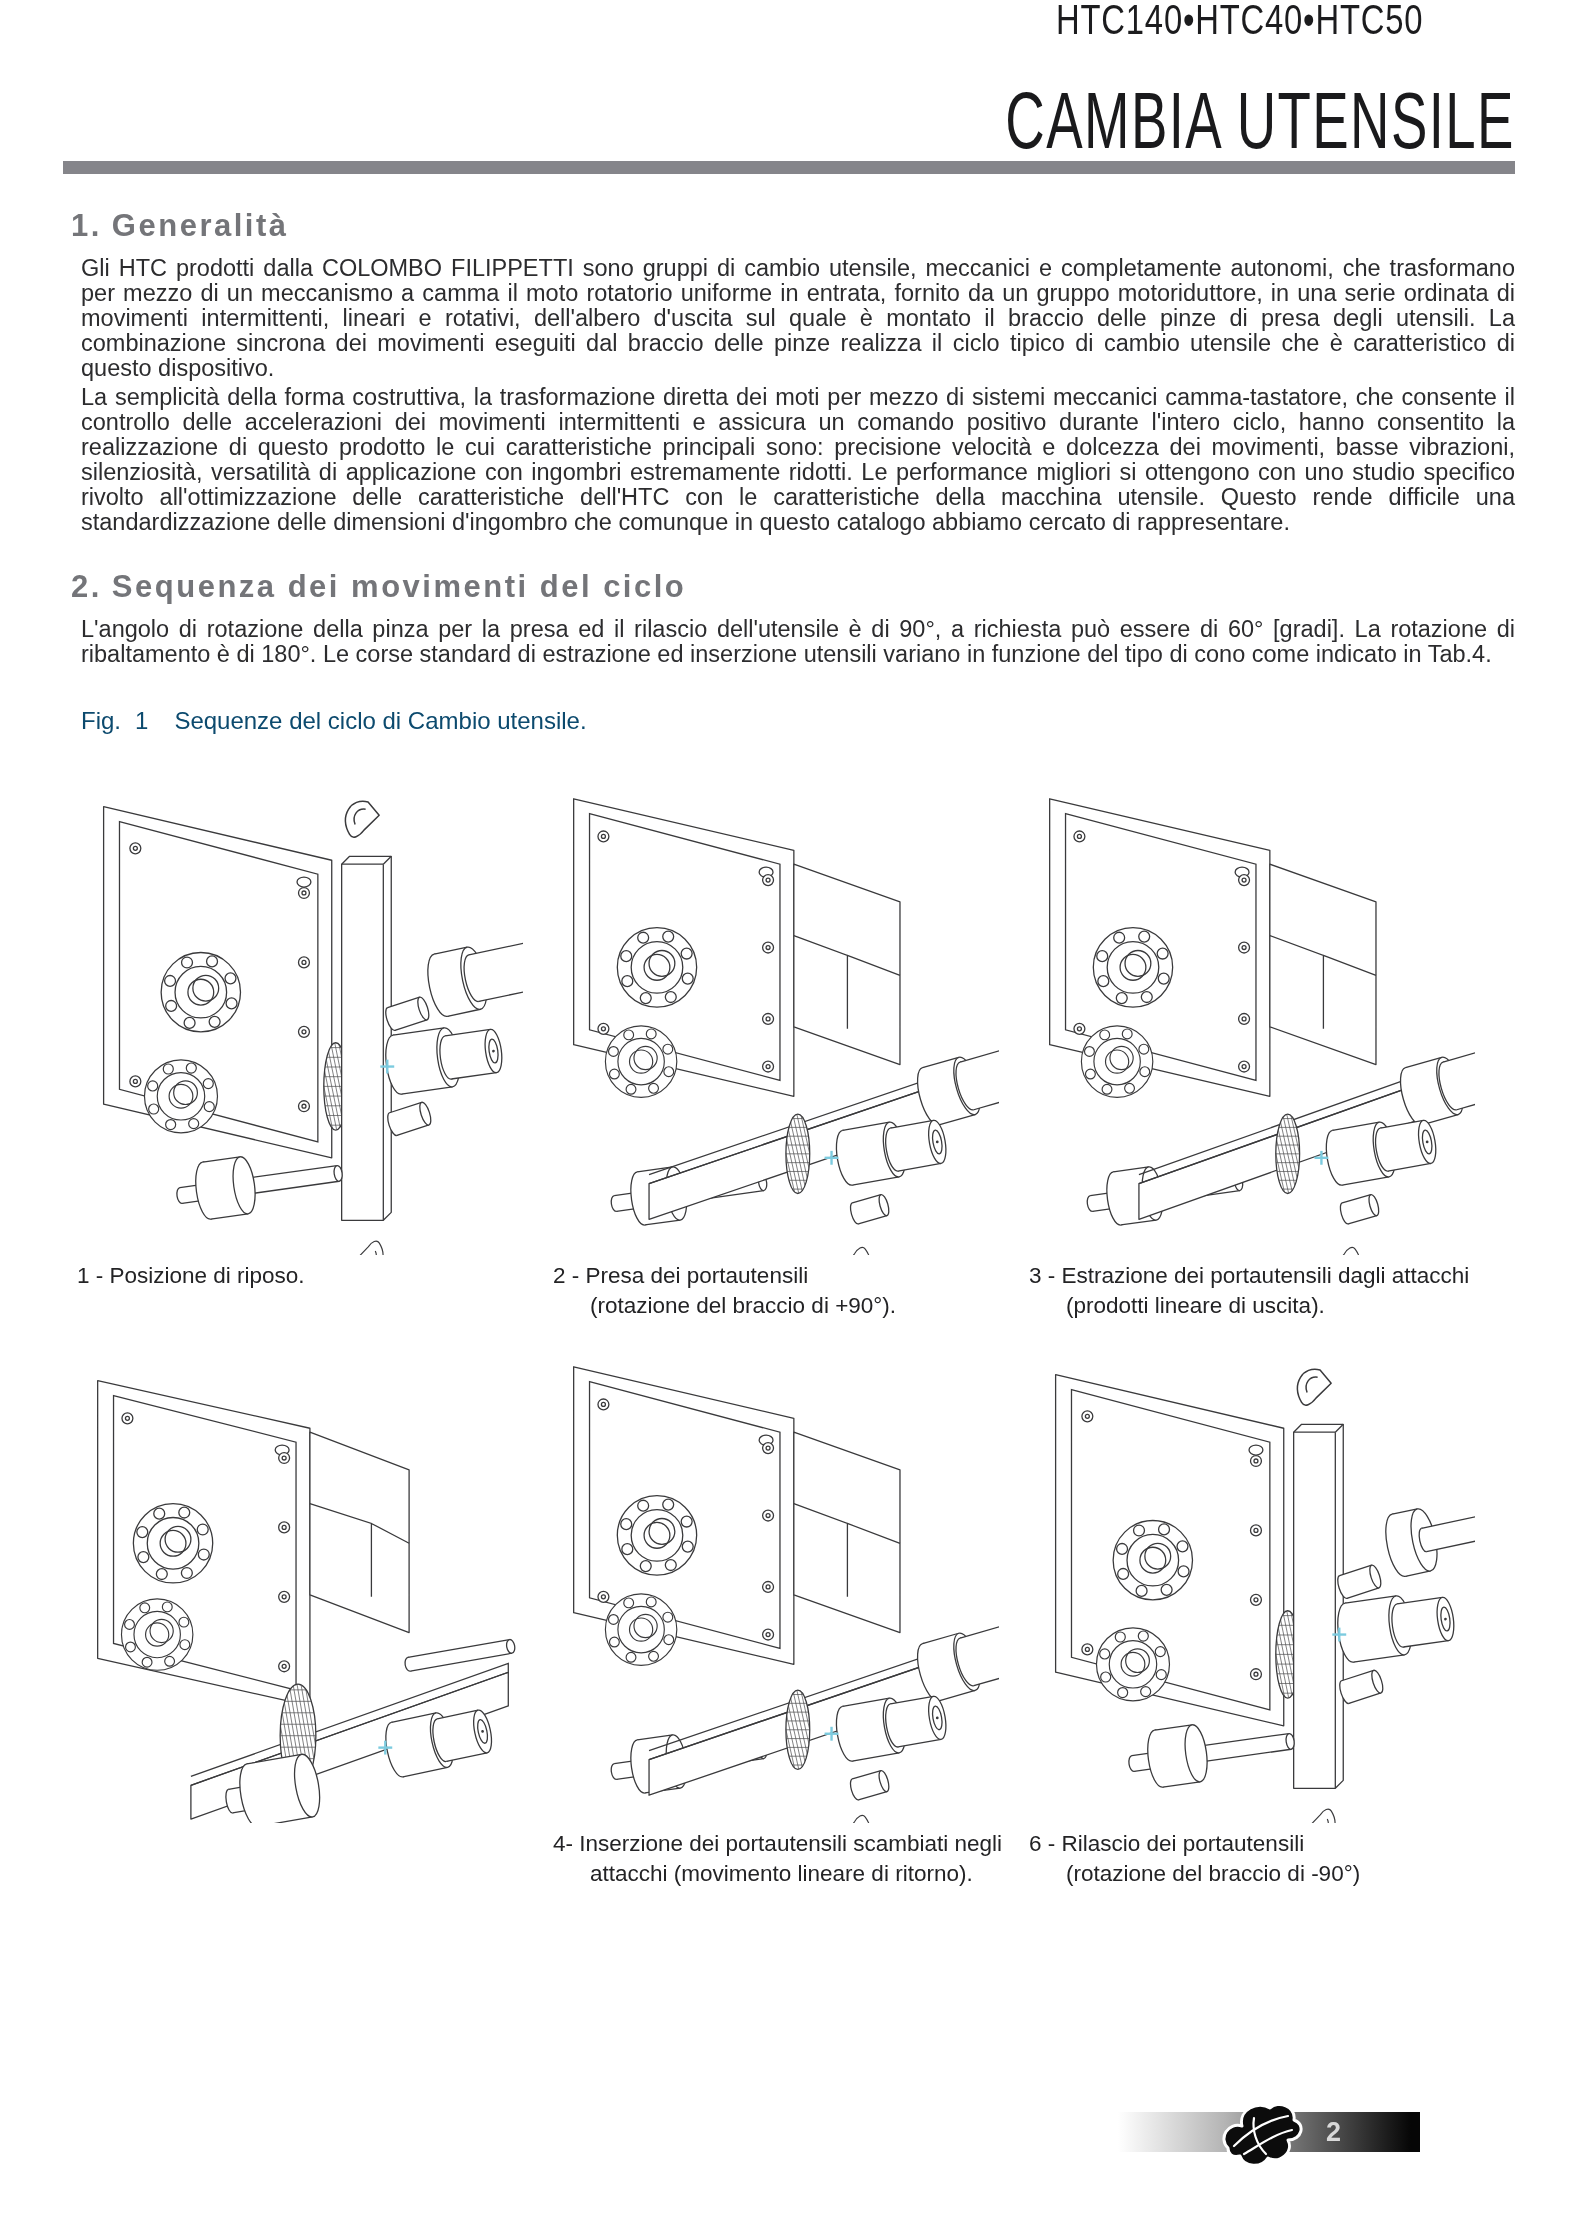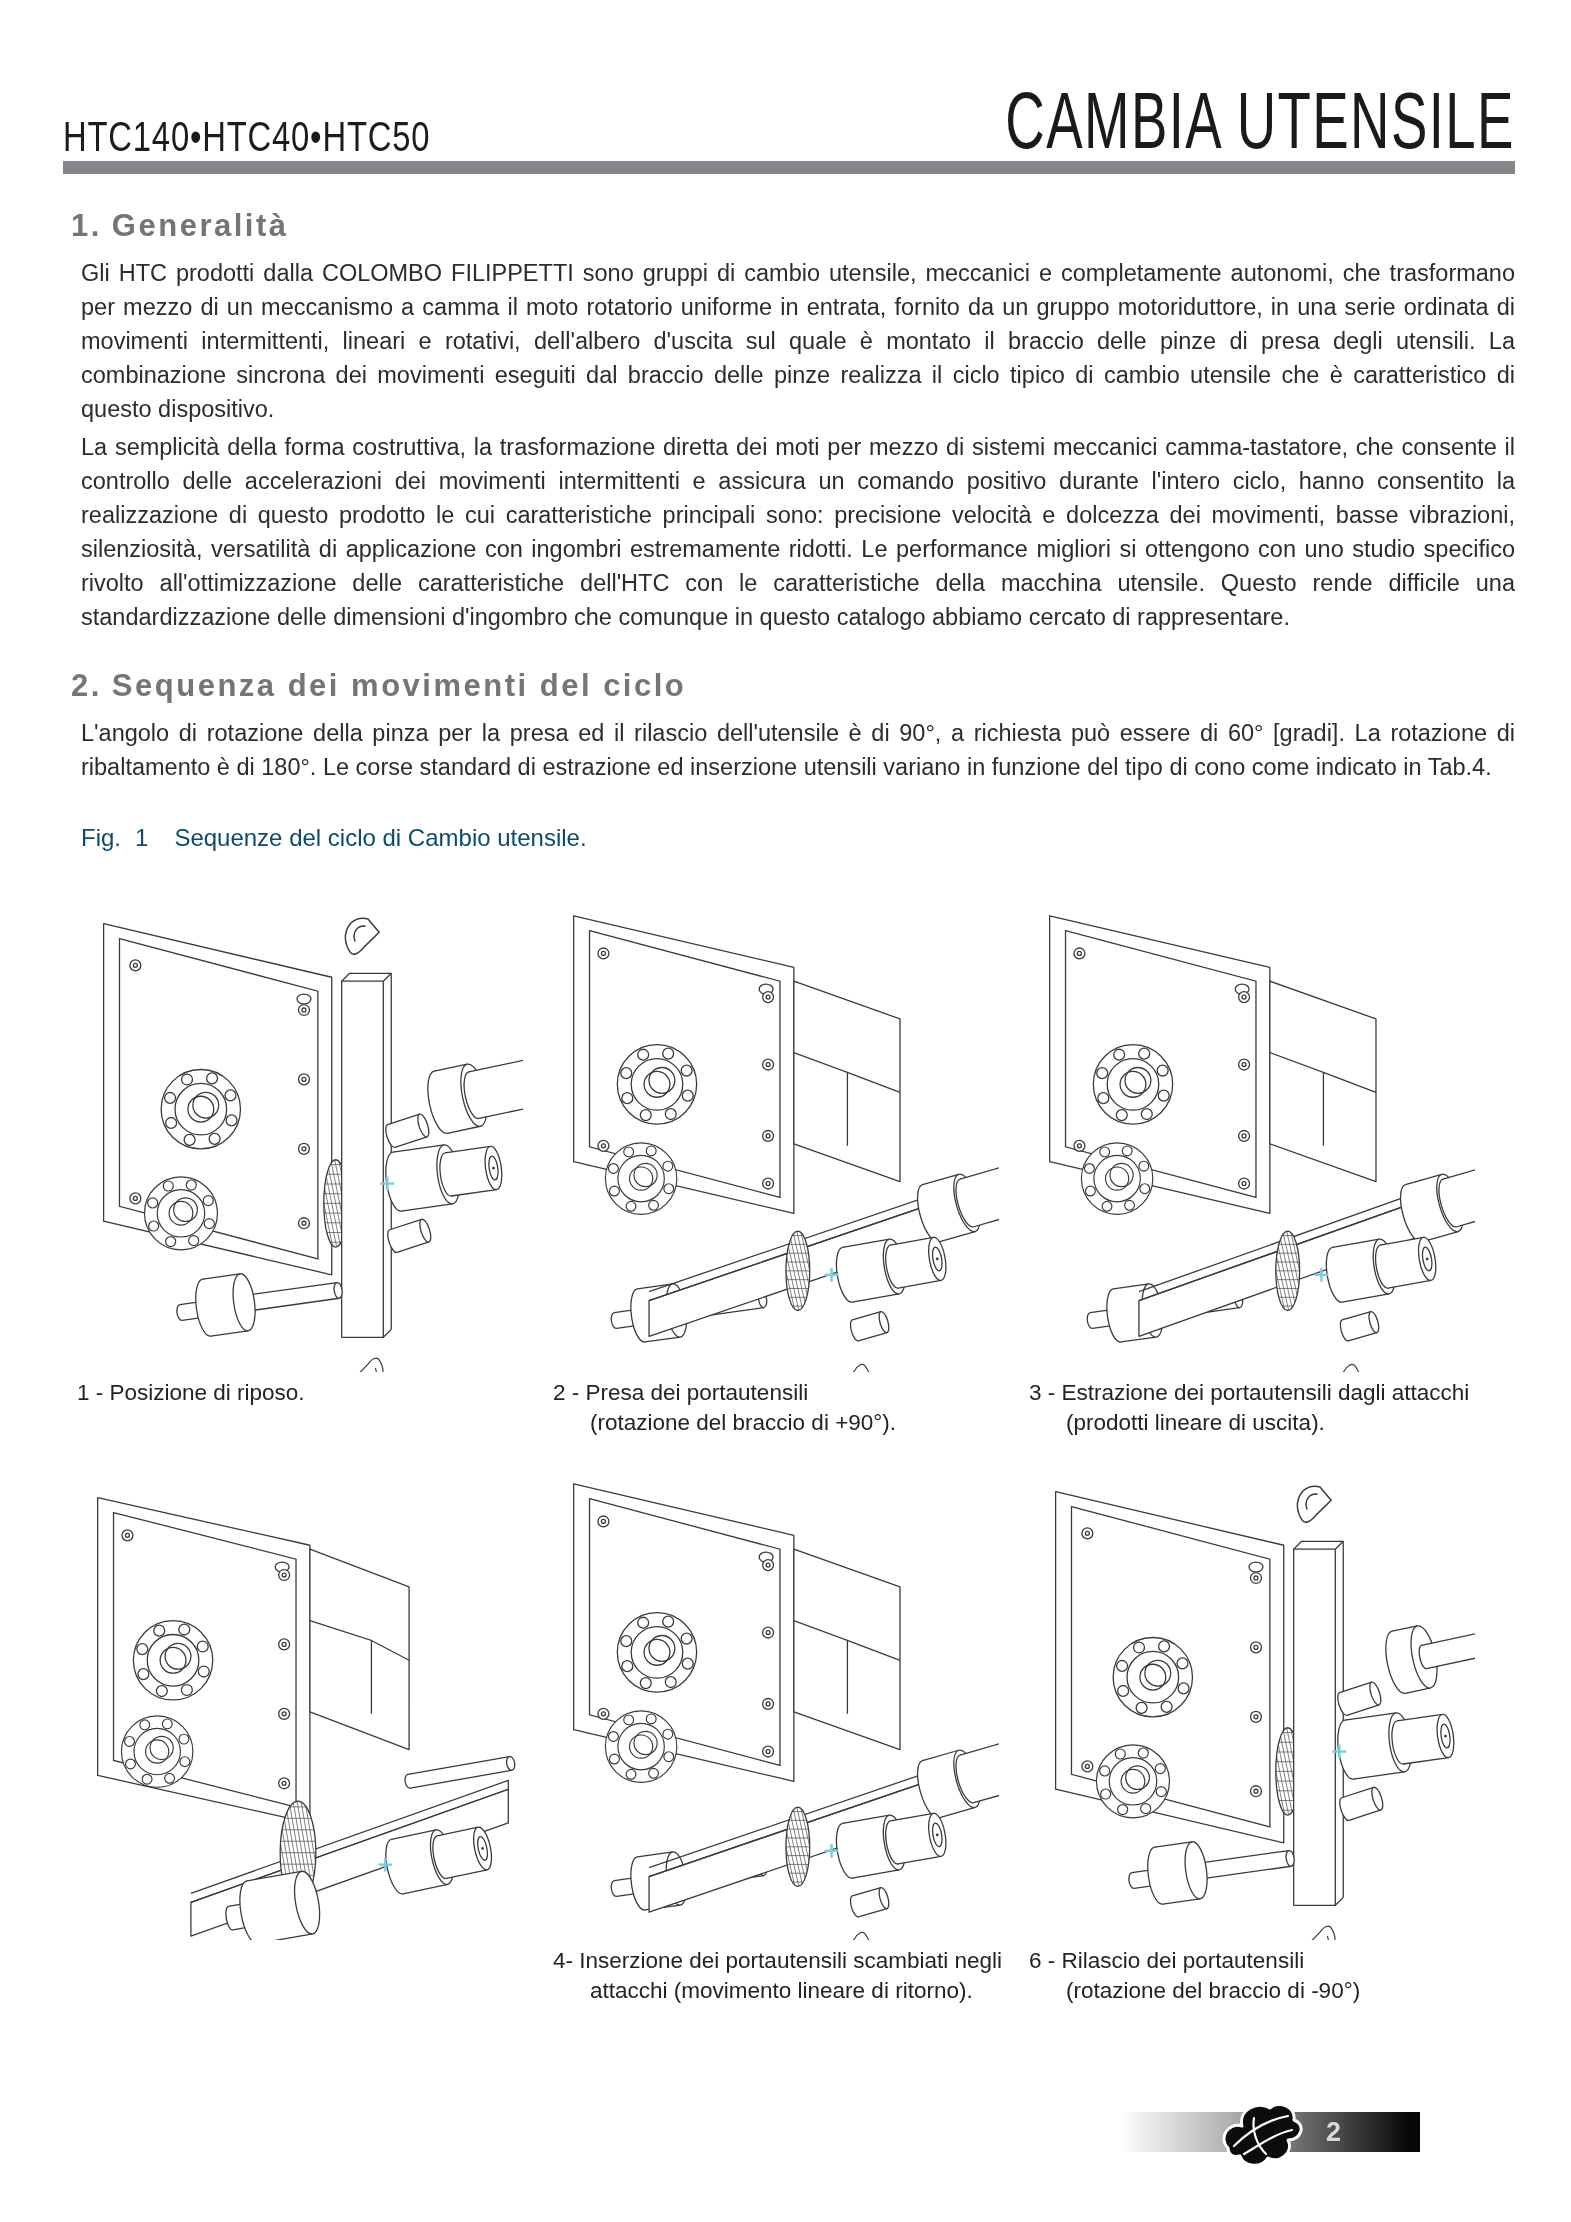--- a/index.html
+++ b/index.html
@@ -1,29 +1,29 @@
 <!DOCTYPE html>
 <html><head>
 <meta charset="utf-8">
 <style>
   html,body{margin:0;padding:0;background:#e8e8e8;}
   .page{position:relative;width:1571px;height:2222px;background:#ffffff;margin:0 auto;
         font-family:"Liberation Sans",sans-serif;color:#2b2b2d;overflow:hidden;}
   .content{position:absolute;left:63px;top:0;width:1452px;}
   
-  .hdr{display:flex;justify-content:space-between;align-items:flex-end;height:158px;}
+  .hdr{display:flex;justify-content:space-between;align-items:flex-end;height:158px;flex-direction:column;}
   .models{font-size:41px;font-weight:500;letter-spacing:1px;color:#1c1c1e;
           transform:scale(.80,1.04);transform-origin:left bottom;white-space:nowrap;line-height:1;}
   .bigtitle{font-size:78px;font-weight:500;letter-spacing:2px;color:#1a1a1c;
           transform:scale(.70,1.02);transform-origin:right bottom;white-space:nowrap;line-height:.92;}
   .rule{height:13px;background:#85858a;margin-top:3px;}
   
   .h-sec{margin:34px 0 12px 8px;font-size:31px;font-weight:bold;letter-spacing:2.5px;color:#747579;}
   .h-sec .num{margin-right:10px;}
-  .para{margin:0 0 4px 18px;font-size:23.5px;line-height:34px;text-align:justify;color:#2c2c2e;}
+  .para{margin:0 0 4px 18px;font-size:23.5px;line-height:25px;text-align:justify;color:#2c2c2e;}
   .fig-line{margin:40px 0 0 18px;font-size:24px;color:#0c4a6e;}
   .fig-line .fl-num{margin:0 26px 0 14px;}
   
   .grid{margin-top:34px;display:grid;grid-template-columns:452px 452px 452px;column-gap:24px;margin-left:14px;}
   .cell{position:relative;}
   .fig-canvas{width:446px;height:486px;}
   .fig-canvas svg{display:block;width:446px;height:486px;}
   .cap{margin:6px 0 16px 0;font-size:22.5px;line-height:30px;color:#232325;}
   .cap .l2{display:block;padding-left:37px;}
   

